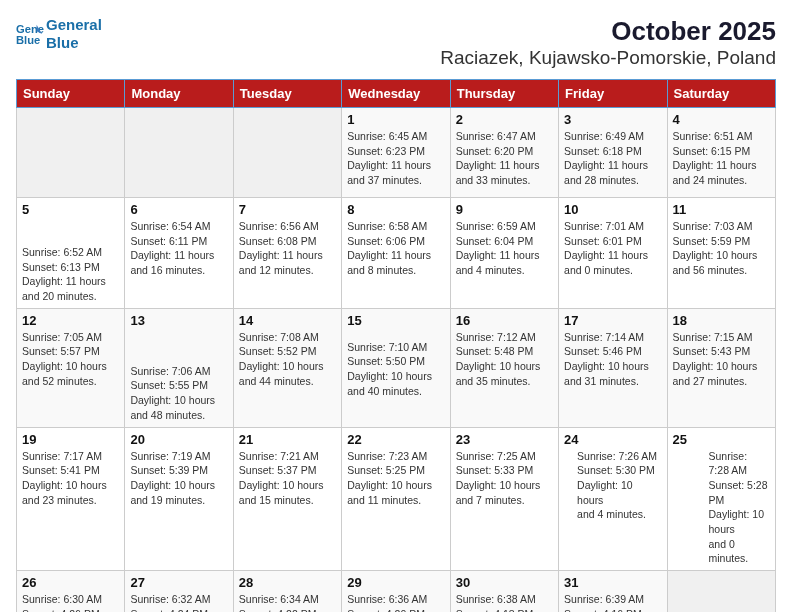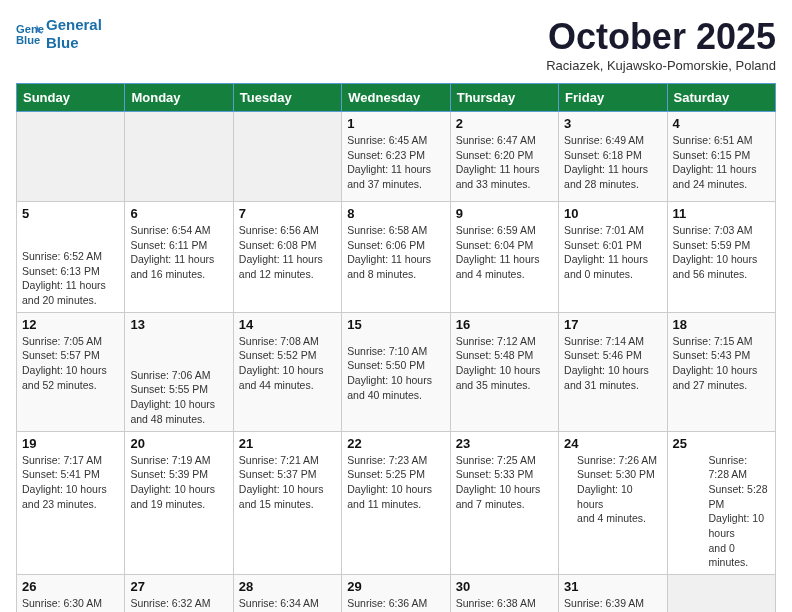--- a/index.html
+++ b/index.html
@@ -22,36 +22,36 @@
       gap: 2px;
     }
     .logo-icon {
       width: 28px;
       height: 28px;
     }
     .title-block {
       text-align: right;
     }
     .month-title {
-      font-size: 36px;
+      font-size: 26px;
       font-weight: bold;
       color: #1a1a2e;
     }
     .subtitle {
-      font-size: 13px;
+      font-size: 19px;
       color: #333;
       margin-left: 40px;
     }
     table {
       width: 100%;
       border-collapse: collapse;
       table-layout: fixed;
     }
     thead tr th {
-      background-color: #15803d;
+      background-color: #b91c1c;
       color: #fff;
       text-align: left;
       padding: 6px 6px;
       font-size: 13px;
       font-weight: bold;
       border: 1px solid #5a9bd4;
     }
     tbody tr td {
       vertical-align: top;
       border: 1px solid #ccc;

